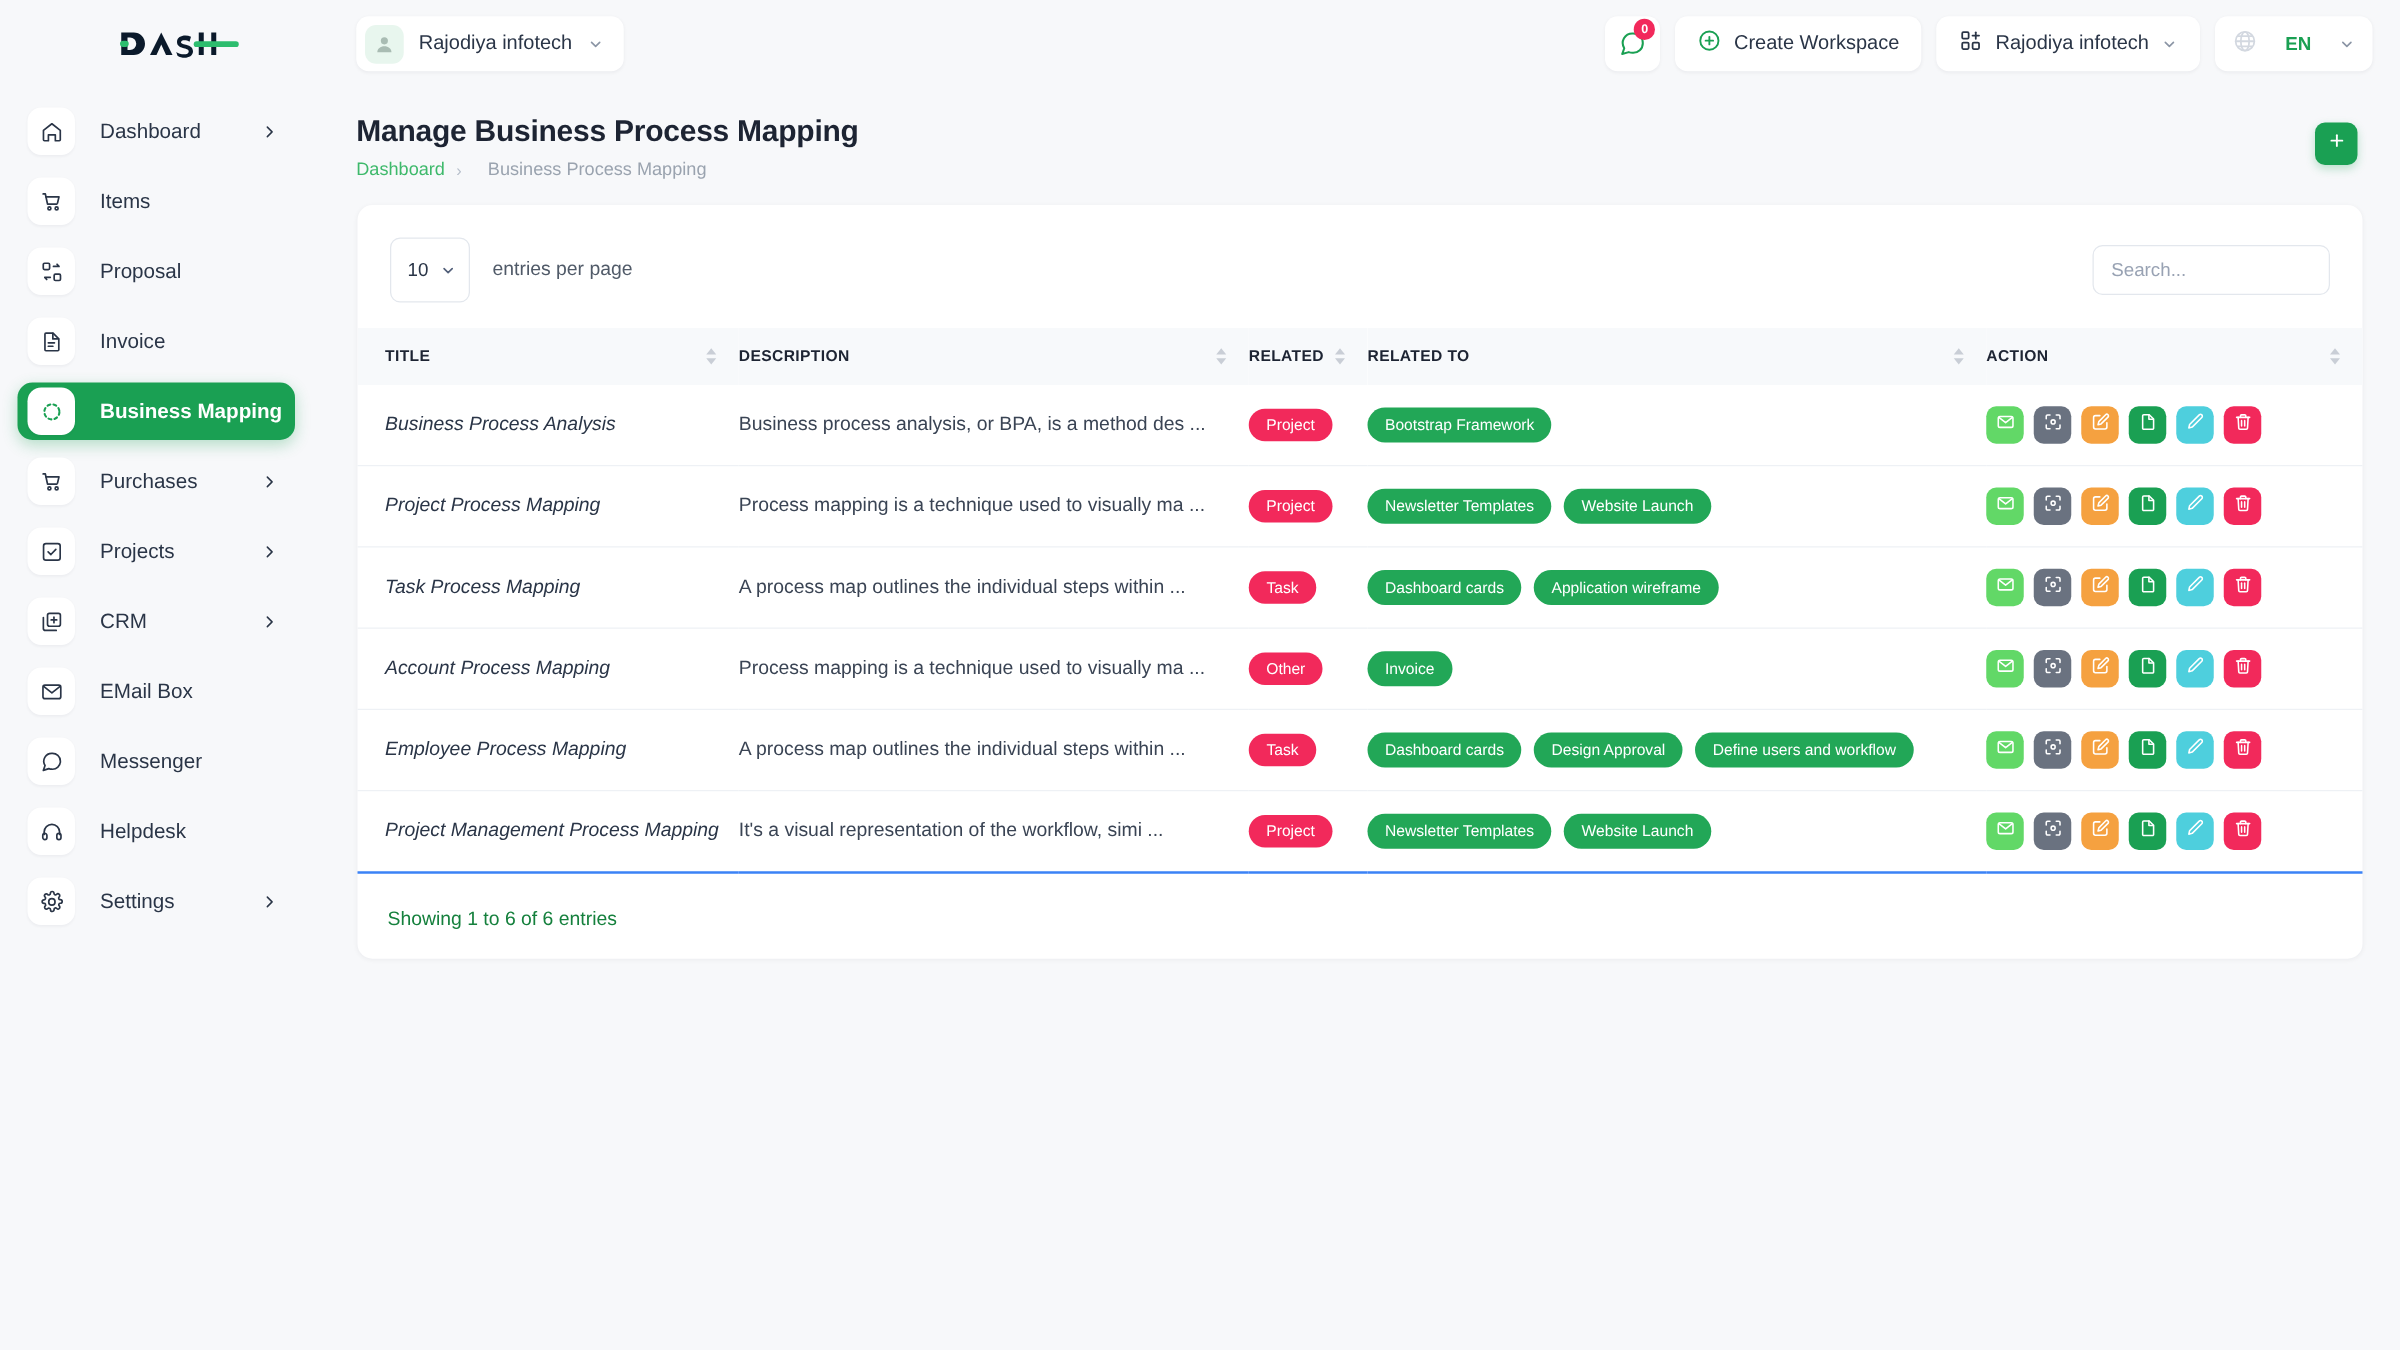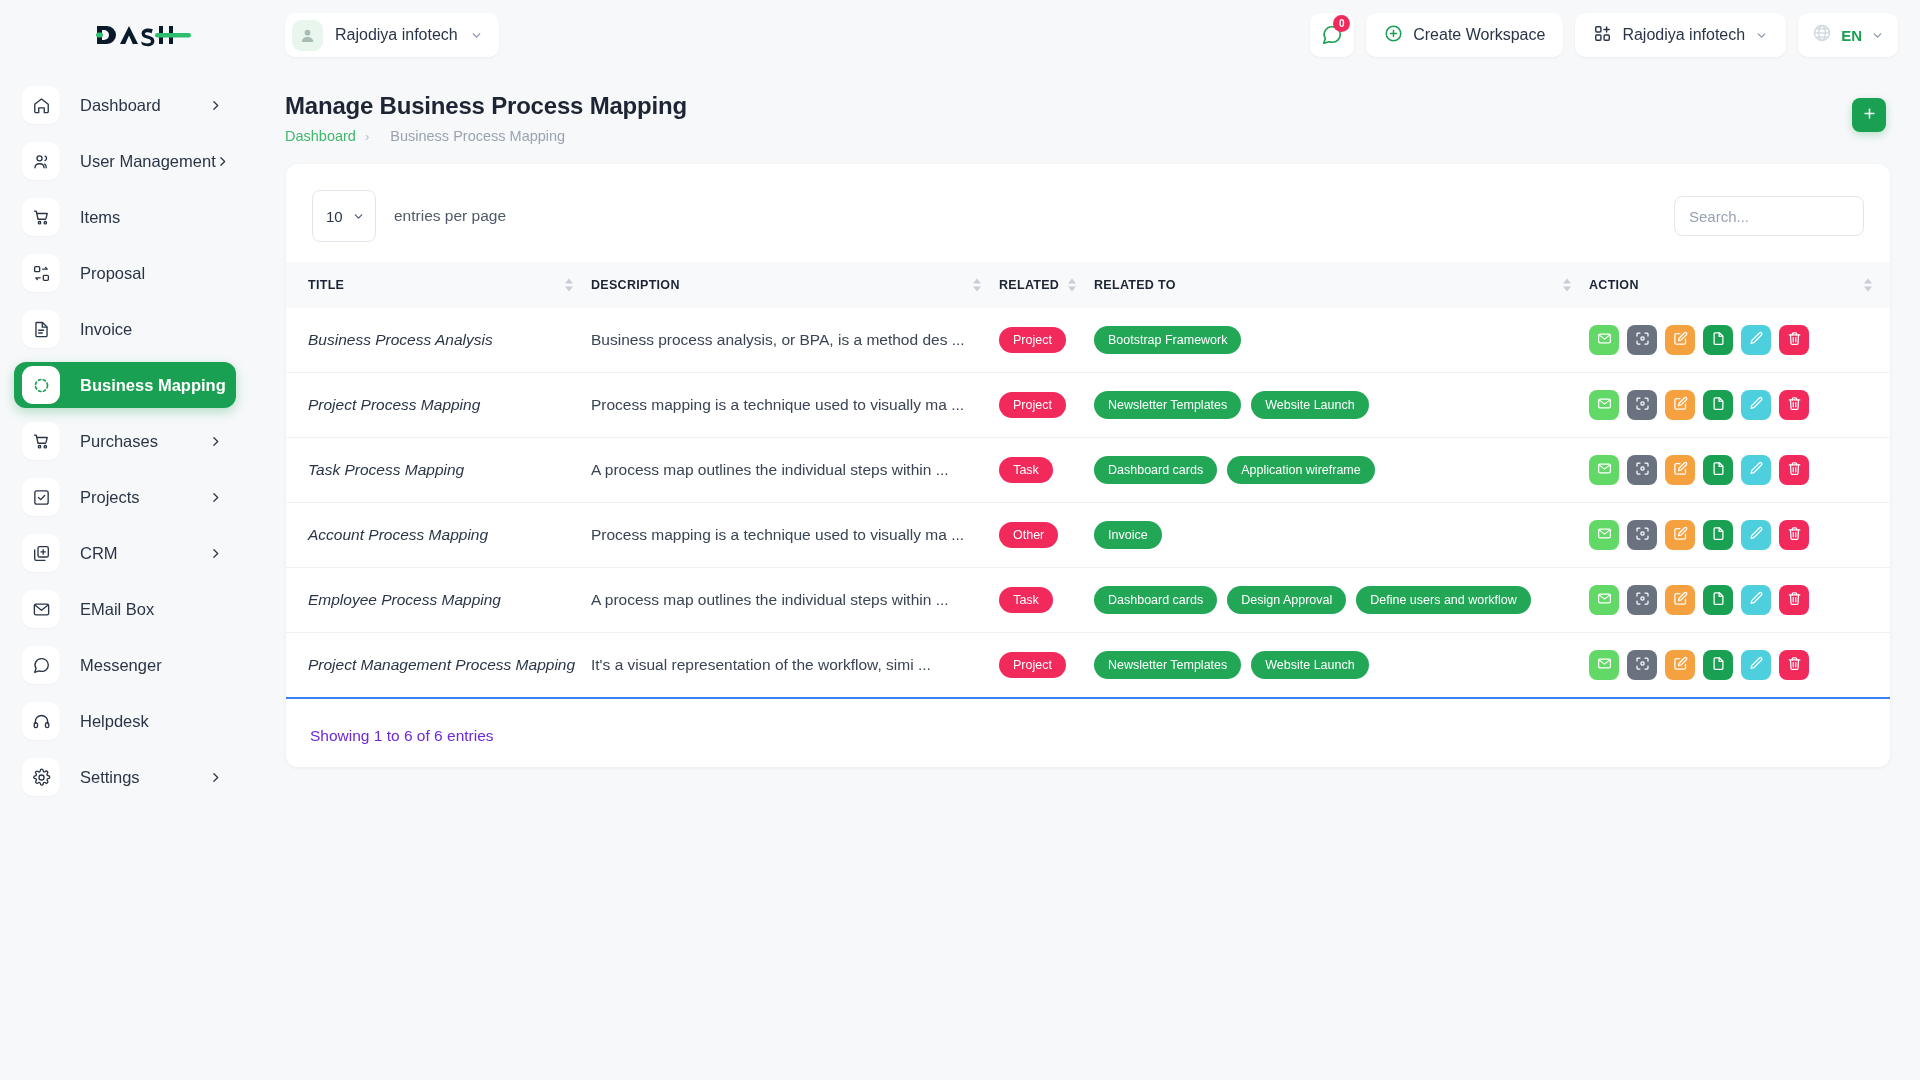--- a/index.html
+++ b/index.html
@@ -54,21 +54,21 @@
     background: #f2295b; color: #fff; font-size: 10px;
     display: flex; align-items: center; justify-content: center;
     padding: 0 4px; font-weight: 600;
   }
   .pill-btn {
     display: flex; align-items: center; gap: 10px;
     background: #fff; border-radius: 10px; height: 44px; padding: 0 18px;
     font-size: 16px; color: #2a3547; white-space: nowrap;
     box-shadow: 0 1px 3px rgba(16,24,40,.05);
   }
-  .pill-btn.lang { gap: 9px; padding: 0 14px; }
+  .pill-btn.lang { gap: 22px; padding: 0 14px; }
   .lang-text { color: #1aa053; font-weight: 600; font-size: 15px; }
 
   
   .sidebar {
     position: absolute; top: 70px; left: 0; width: 258px; height: 1010px;
     padding: 12px 22px 0 14px;
     background: #f7f8fa;
   }
   .nav-item {
     display: flex; align-items: center; height: 46px;
@@ -168,21 +168,21 @@
     border-radius: 20px; padding: 7px 14px; margin-right: 10px; white-space: nowrap;
   }
   .tags { display: flex; flex-wrap: wrap; gap: 0; }
 
   .actions { display: flex; gap: 8px; padding-right: 22px; justify-content: flex-start; }
   .abtn {
     width: 30px; height: 30px; border-radius: 8px;
     display: flex; align-items: center; justify-content: center;
   }
 
-  .card-footer { padding: 28px 26px 0 24px; font-size: 15.5px; color: #6d28d9; }
+  .card-footer { padding: 28px 26px 0 24px; font-size: 15.5px; color: #15803d; }
 </style>
 </head>
 <body>
 
 <div class="topbar">
   <div class="logo-wrap">
     <div class="logo">
       <svg width="100" height="30" viewBox="0 0 100 30">
         <path d="M4 6 h10 a9 9 0 0 1 0 18 H4 z M11 10 H9 v10 h2 a5 5 0 0 0 0-10 z" fill="#0b1a2b"></path>
         <rect x="3" y="12.5" width="7" height="5" rx="2.5" fill="#2dbd6e"></rect>
@@ -277,36 +277,20 @@
       <span class="nav-label">Dashboard</span>
       <span class="nav-arrow">
         <svg width="13" height="13" viewBox="0 0 24 24" fill="none" stroke="currentColor" stroke-width="2.3" stroke-linecap="round" stroke-linejoin="round">
           <polyline points="9 5 16 12 9 19"></polyline>
         </svg>
       </span>
     </div>
     <div class="nav-item">
       <span class="nav-ico">
         <svg width="19" height="19" viewBox="0 0 24 24" fill="none" stroke="#2a3547" stroke-width="1.7" stroke-linecap="round" stroke-linejoin="round">
-          <circle cx="9.5" cy="8" r="3.2"></circle>
-          <path d="M3.8 20c0-3.2 2.6-5.2 5.7-5.2s5.7 2 5.7 5.2"></path>
-          <path d="M16.5 5.2a3 3 0 0 1 0 5.6"></path>
-          <path d="M18 20c0-2.3-.8-3.9-2-4.8"></path>
-        </svg>
-      </span>
-      <span class="nav-label">User Management</span>
-      <span class="nav-arrow">
-        <svg width="13" height="13" viewBox="0 0 24 24" fill="none" stroke="currentColor" stroke-width="2.3" stroke-linecap="round" stroke-linejoin="round">
-          <polyline points="9 5 16 12 9 19"></polyline>
-        </svg>
-      </span>
-    </div>
-    <div class="nav-item">
-      <span class="nav-ico">
-        <svg width="19" height="19" viewBox="0 0 24 24" fill="none" stroke="#2a3547" stroke-width="1.7" stroke-linecap="round" stroke-linejoin="round">
           <path d="M3.2 4h2.2l2.2 10.2h9.4"></path>
           <path d="M6.2 7h13l-1.5 6.2"></path>
           <circle cx="9.5" cy="18.6" r="1.5"></circle>
           <circle cx="16.8" cy="18.6" r="1.5"></circle>
         </svg>
       </span>
       <span class="nav-label">Items</span>
     </div>
     <div class="nav-item">
       <span class="nav-ico">

